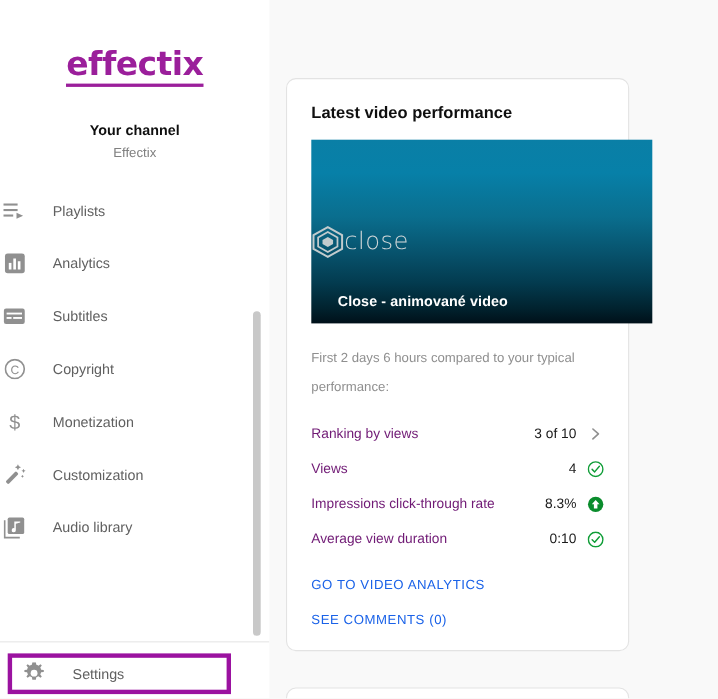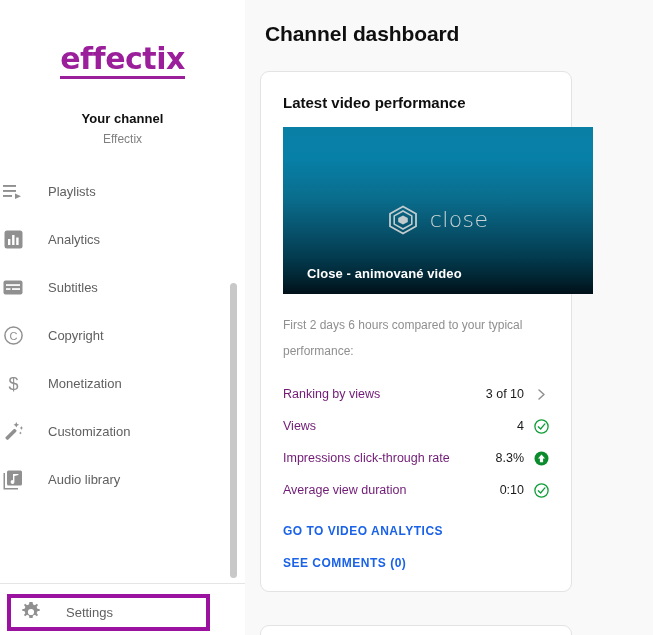--- a/index.html
+++ b/index.html
@@ -200,22 +200,21 @@
                 #01222e 92%,
                 #001019 100%);
     overflow: hidden;
   }
   .thumb-logo {
     position: absolute;
     left: 0; right: 0;
     top: 78px;
     display: flex;
     align-items: center;
-    justify-content: center;
-    gap: 12px;
+    gap: 0;
   }
   .thumb-logo-mark { display: block; }
   .thumb-logo-text {
     font-family: "DejaVu Sans", sans-serif;
     font-size: 22px;
     font-weight: 300;
     color: #cfd6d8;
     letter-spacing: 0.4px;
     line-height: 1;
   }
@@ -266,21 +265,21 @@
     justify-content: center;
   }
   .metric-icon svg { display: block; }
 
   .card-links {
     margin: 18px 0 0 22px;
   }
   .card-link {
     display: block;
     font-size: 12px;
-    font-weight: 700;
+    font-weight: 400;
     color: #1a62e8;
     letter-spacing: 0.5px;
     text-decoration: none;
     margin-bottom: 18px;
     cursor: pointer;
   }
 </style>
 </head>
 <body>
 
@@ -399,21 +398,20 @@
         </span>
         <span class="nav-label">Settings</span>
       </div>
       <div class="settings-highlight"></div>
     </div>
 
   </aside>
 
   <main class="main">
 
-    <h1 class="page-title">Channel dashboard</h1>
 
     <section class="card card-main">
 
       <h2 class="card-heading">Latest video performance</h2>
 
       <div class="thumb">
         <div class="thumb-logo">
           <svg class="thumb-logo-mark" width="30" height="30" viewBox="0 0 30 30">
             <polygon points="15,1.5 28,8.8 28,21.2 15,28.5 2,21.2 2,8.8" fill="none" stroke="#c2cbcd" stroke-width="1.8"></polygon>
             <polygon points="15,6 23.8,10.9 23.8,19.1 15,24 6.2,19.1 6.2,10.9" fill="none" stroke="#c2cbcd" stroke-width="1.6"></polygon>

